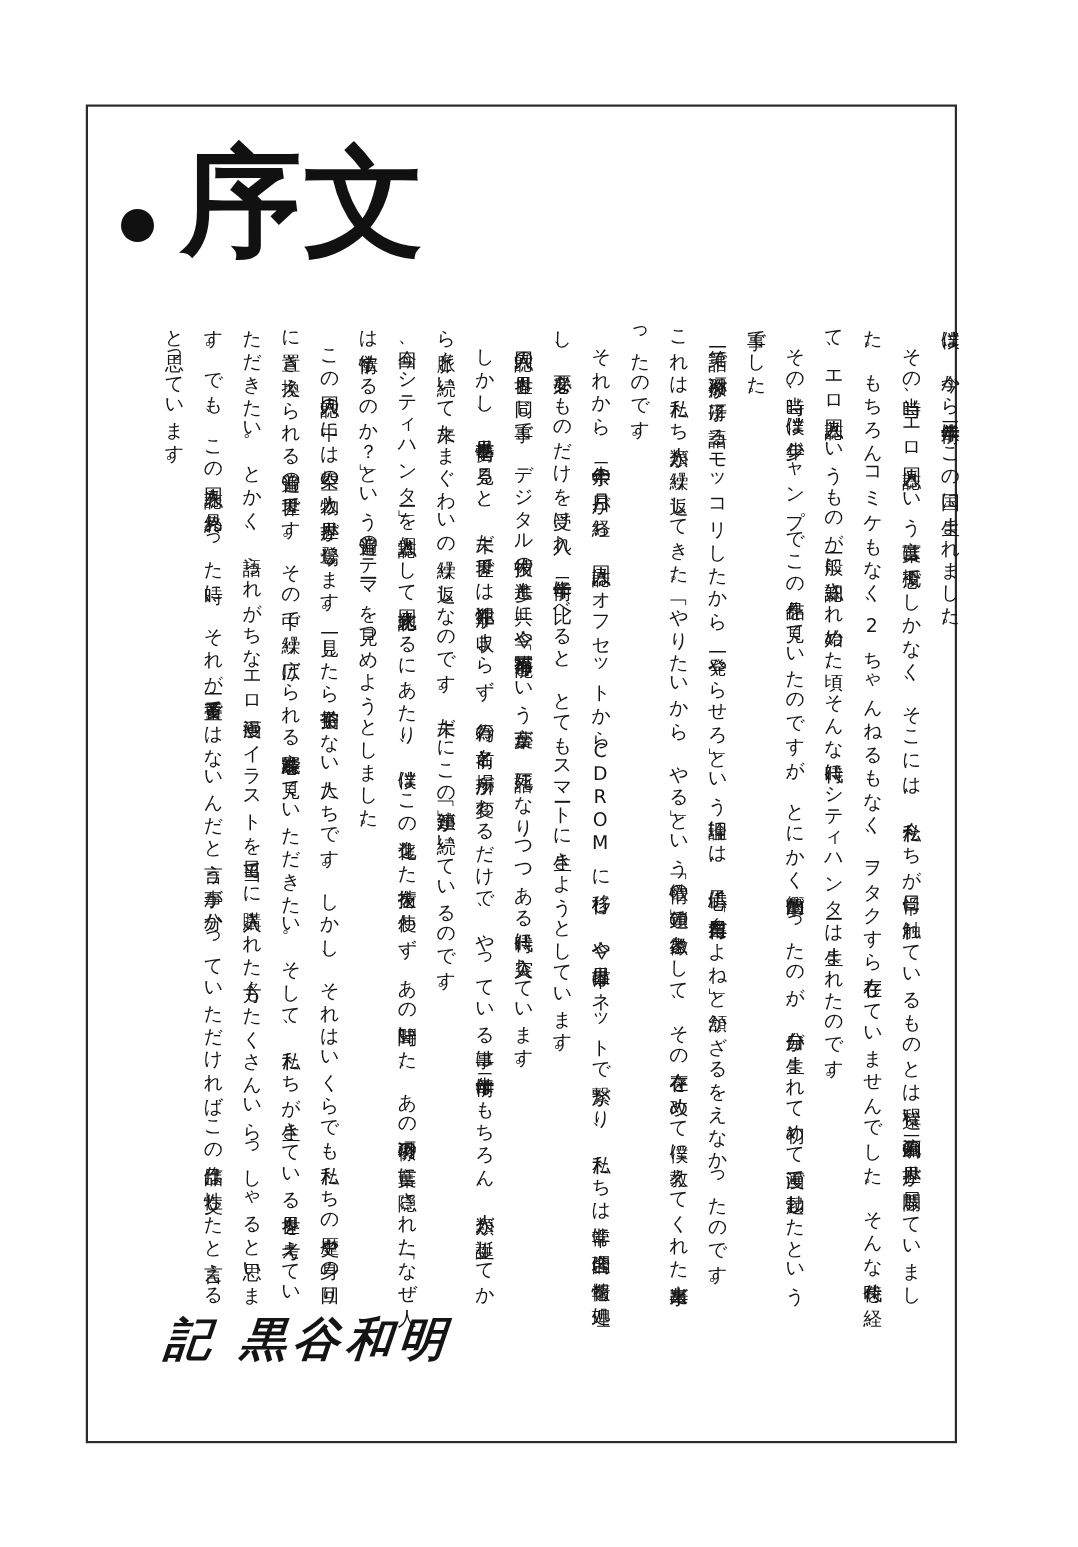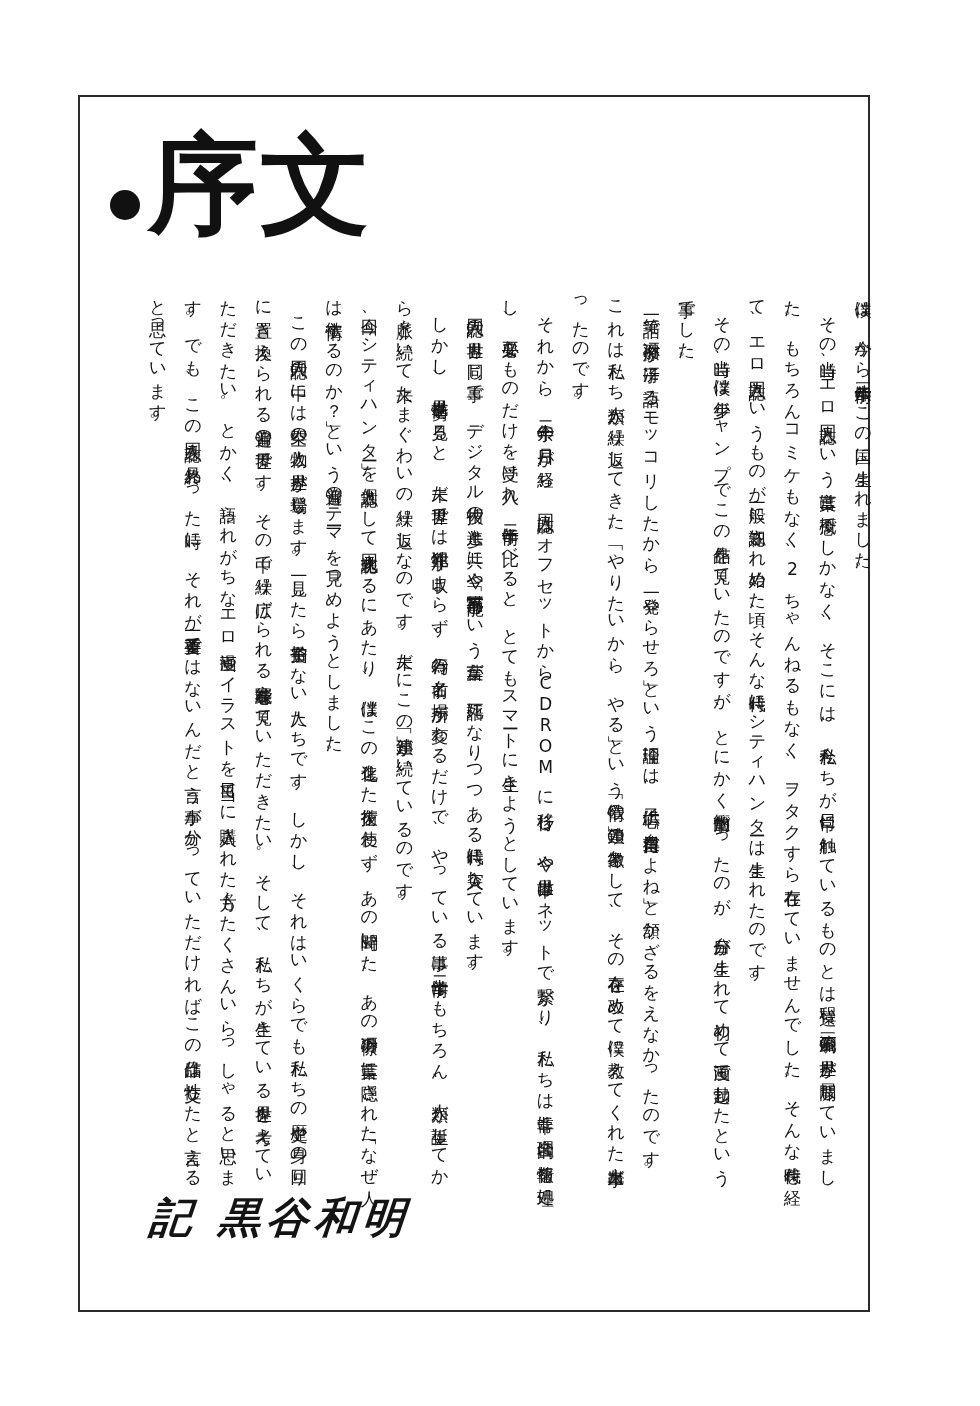--- a/index.html
+++ b/index.html
@@ -38,21 +38,21 @@
   }
 
   
   .title-block {
     position: absolute;
     left: 110px;
     top: 130px;
     display: flex;
     flex-direction: row;
     align-items: center;
-    gap: 8px;
+    gap: 24px;
   }
   .title-bullet {
     width: 30px;
     height: 30px;
     border-radius: 50%;
     background: #111111;
     display: block;
     flex: 0 0 auto;
     margin-top: 42px;
   }

